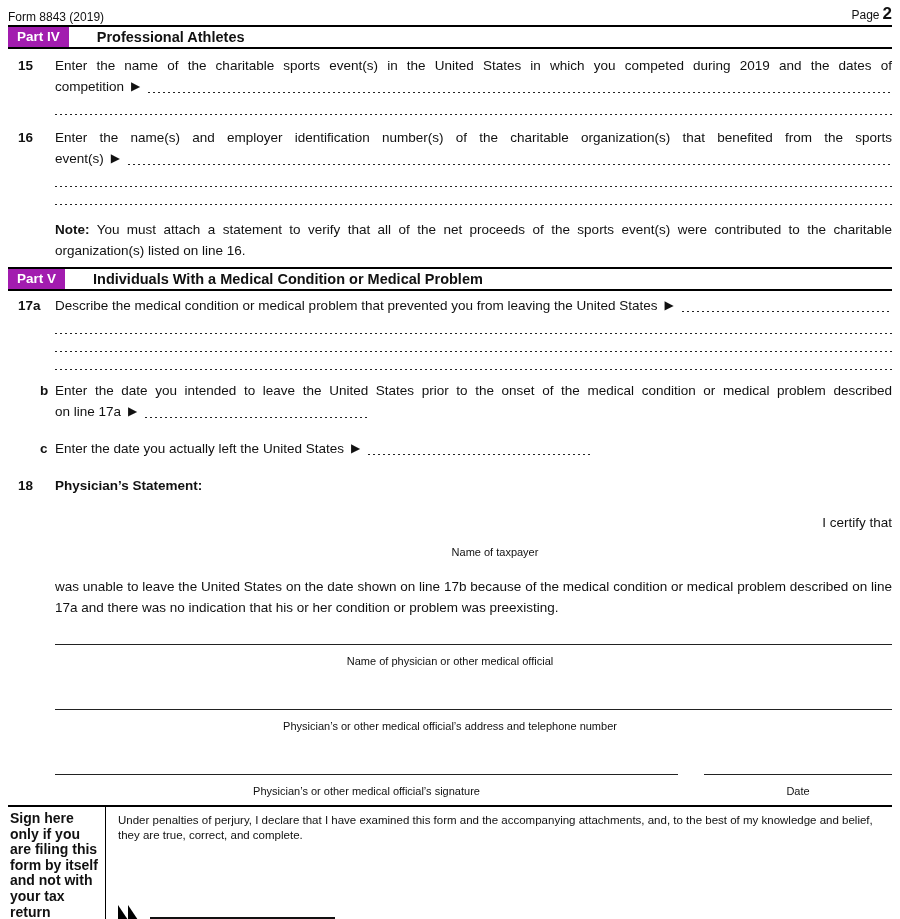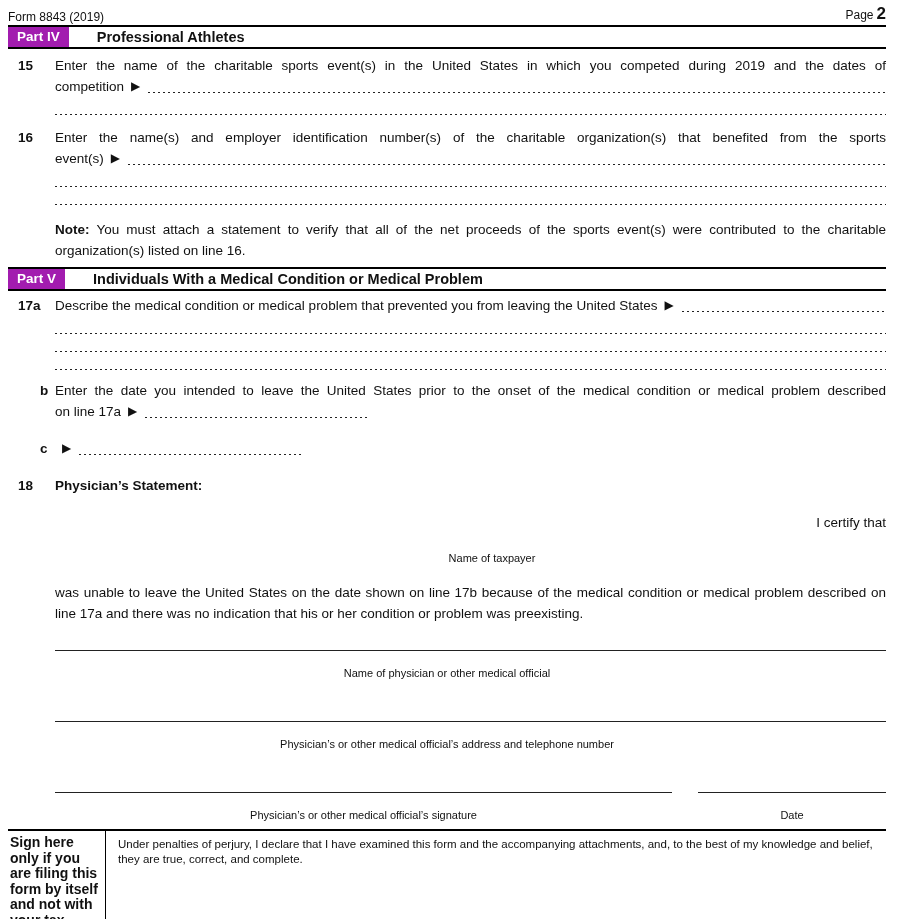--- a/index.html
+++ b/index.html
@@ -1,18 +1,18 @@
 <!DOCTYPE html>
 <html><head>
 <meta charset="utf-8">
 <style>
   html,body{margin:0;padding:0;background:#fff;overflow:hidden;}
   body{width:900px;height:919px;font-family:"Liberation Sans",sans-serif;color:#111;
        font-size:13.5px;-webkit-font-smoothing:antialiased;}
-  .page{box-sizing:border-box;width:900px;height:919px;padding:0 14px 0 8px;}
+  .page{box-sizing:border-box;width:900px;height:919px;padding:0 8px 0 8px;}
 
   
   .topbar{display:flex;justify-content:space-between;align-items:flex-end;
           padding-top:7px;height:17px;font-size:12px;}
   .pageno{font-size:12px;}
   .pageno b{font-size:17px;font-weight:bold;margin-left:3px;}
 
   
   .part-bar{border-top:2.5px solid #000;border-bottom:2px solid #000;
             display:flex;align-items:center;height:20px;box-sizing:content-box;margin-top:1px;}
@@ -35,21 +35,21 @@
   .dotrow{height:18px;margin-left:47px;
      background:repeating-linear-gradient(90deg,#222 0,#222 2.2px,transparent 2.2px,transparent 5px);
      background-size:100% 1.5px;background-repeat:no-repeat;background-position:bottom;}
   .note{margin:14px 0 0 47px;line-height:21px;text-align:justify;}
   .note .nlabel{font-weight:bold;}
 
   
   .certify-row{display:flex;align-items:flex-end;margin:16px 0 0 47px;line-height:21px;flex-direction:column;}
   .certify-row .ctext{white-space:nowrap;}
   .solidfill{flex:1;border-bottom:1.8px solid #222;margin:0 0 2px 8px;}
-  .under-label{font-size:11px;text-align:center;margin-top:16px;line-height:12px;}
+  .under-label{font-size:11px;text-align:center;margin-top:10px;line-height:12px;}
   .taxpayer-label{padding-left:90px;}
   .statement{margin:18px 0 0 47px;line-height:21px;text-align:justify;}
   .entry-line{border-bottom:1.8px solid #222;margin-left:47px;}
   .mt-name{margin-top:26px;}
   .mt-addr{margin-top:42px;}
   .sig-two{display:flex;margin:42px 0 0 47px;}
   .sig-two .left{flex:1;margin-right:26px;}
   .sig-two .right{flex:0 0 188px;}
   .sig-two .line{border-bottom:1.8px solid #222;}
 
@@ -150,20 +150,21 @@
         <span class="arrow">▶</span>
         <div class="dotshort"></div>
       </div>
     </div>
   </div>
 
   <div class="row" style="margin-top:16px;">
     <div class="num sub">c</div>
     <div class="rbody">
       <div class="lastline">
+        <span>Enter the date you actually left the United States</span>
         <span class="arrow">▶</span>
         <div class="dotshort"></div>
       </div>
     </div>
   </div>
 
   <div class="row" style="margin-top:16px;">
     <div class="num">18</div>
     <div class="rbody" style="font-weight:bold;">Physician’s Statement:</div>
   </div>

